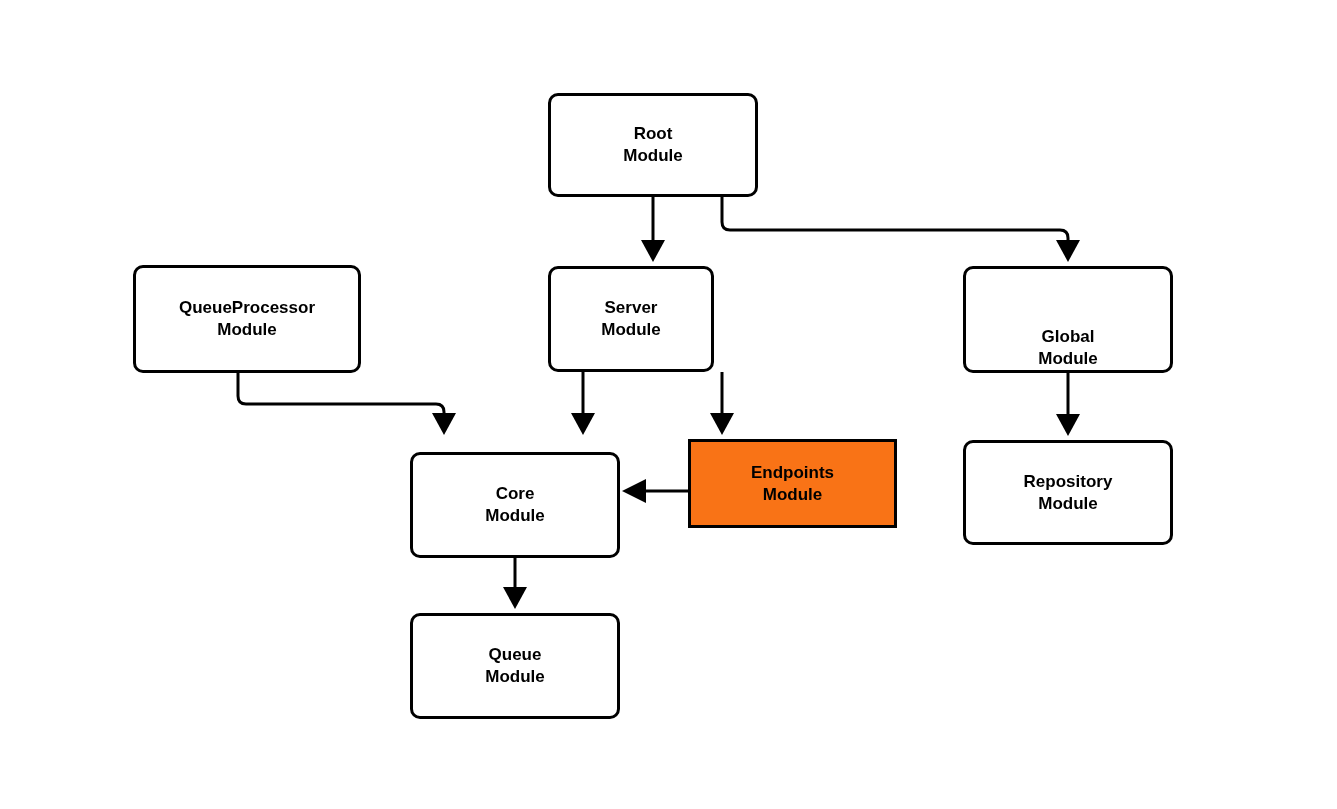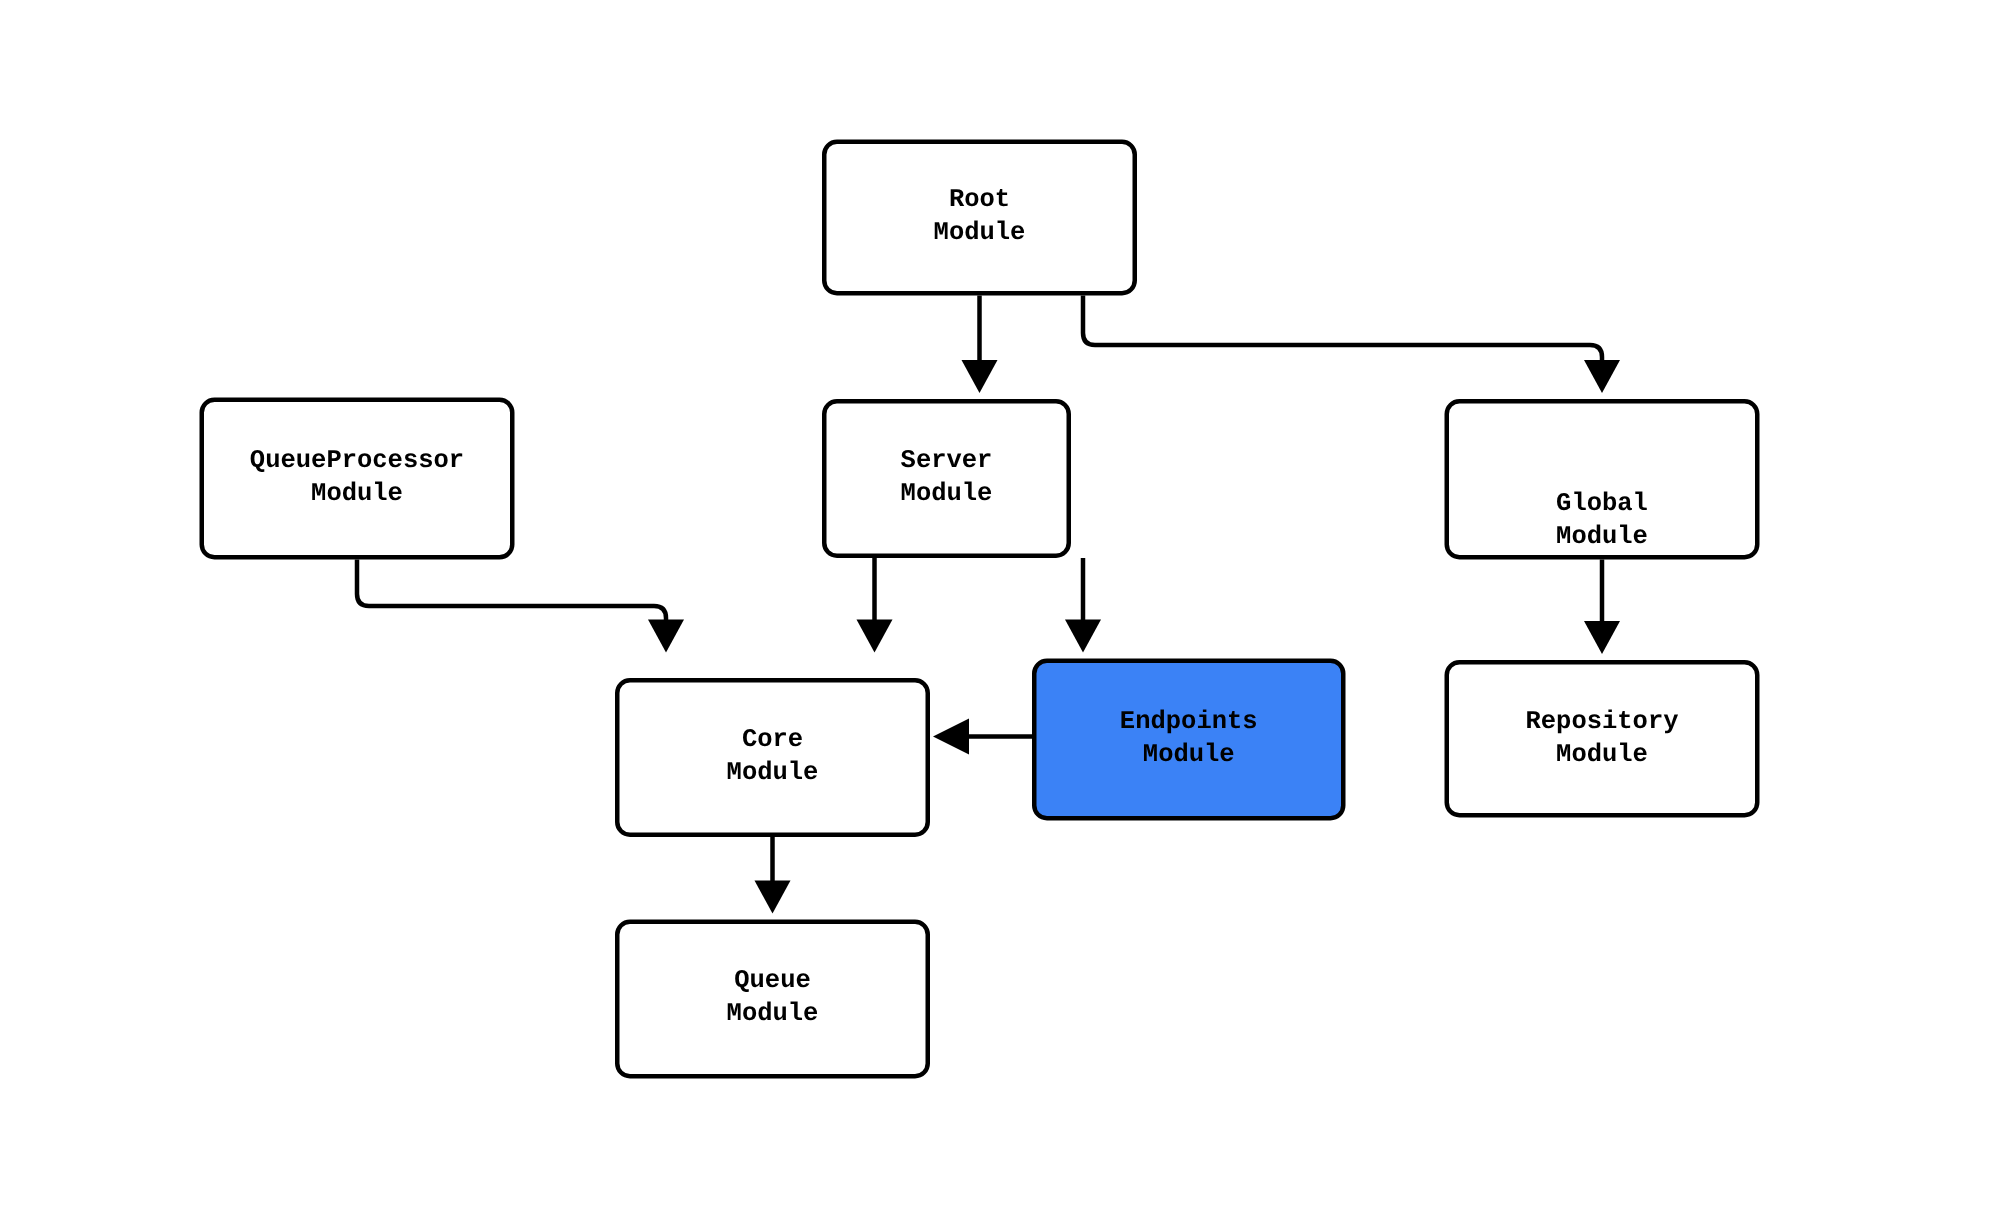--- a/index.html
+++ b/index.html
@@ -39,21 +39,21 @@
     box-sizing: border-box;
     background: #ffffff;
     border: 3px solid #000000;
     border-radius: 10px;
     display: flex;
     flex-direction: column;
     align-items: center;
     justify-content: center;
   }
   .node-line {
-    font-family: Liberation Mono, monospace;
+    font-family: Liberation Sans, sans-serif;
     font-size: 17px;
     font-weight: 700;
     line-height: 22px;
     color: #000000;
     white-space: nowrap;
     letter-spacing: 0px;
   }
 </style>
 </head>
 <body>
@@ -104,41 +104,41 @@
 
   </svg>
 
   <div id="node-layer">
 
     <div class="node" style="left: 548px; top: 93px; width: 210px; height: 104px; border-width: 3px; border-color: rgb(0, 0, 0); border-radius: 10px; background: rgb(255, 255, 255);">
       <span class="node-line">Root</span>
       <span class="node-line">Module</span>
     </div>
 
-    <div class="node" style="left: 133px; top: 265px; width: 210px; height: 108px; border-width: 3px; border-color: rgb(0, 0, 0); border-radius: 10px; background: rgb(255, 255, 255);">
+    <div class="node" style="left: 133px; top: 265px; width: 228px; height: 108px; border-width: 3px; border-color: rgb(0, 0, 0); border-radius: 10px; background: rgb(255, 255, 255);">
       <span class="node-line">QueueProcessor</span>
       <span class="node-line">Module</span>
     </div>
 
     <div class="node" style="left: 548px; top: 266px; width: 166px; height: 106px; border-width: 3px; border-color: rgb(0, 0, 0); border-radius: 10px; background: rgb(255, 255, 255);">
       <span class="node-line">Server</span>
       <span class="node-line">Module</span>
     </div>
 
     <div class="node" style="left: 963px; top: 266px; width: 210px; height: 107px; border-width: 3px; border-color: rgb(0, 0, 0); border-radius: 10px; background: rgb(255, 255, 255); justify-content: flex-end;">
       <span class="node-line">Global</span>
       <span class="node-line">Module</span>
     </div>
 
     <div class="node" style="left: 410px; top: 439px; width: 210px; height: 106px; border-width: 3px; border-color: rgb(0, 0, 0); border-radius: 10px; background: rgb(255, 255, 255); margin-top: 13px;">
       <span class="node-line">Core</span>
       <span class="node-line">Module</span>
     </div>
 
-    <div class="node" style="left: 688px; top: 439px; width: 209px; height: 108px; border-width: 3px; border-color: rgb(0, 0, 0); border-radius: 10px; background: #3b82f6;">
+    <div class="node" style="left: 688px; top: 439px; width: 209px; height: 89px; border-width: 3px; border-color: rgb(0, 0, 0); border-radius: 0; background: #f97316;">
       <span class="node-line">Endpoints</span>
       <span class="node-line">Module</span>
     </div>
 
     <div class="node" style="left: 963px; top: 440px; width: 210px; height: 105px; border-width: 3px; border-color: rgb(0, 0, 0); border-radius: 10px; background: rgb(255, 255, 255);">
       <span class="node-line">Repository</span>
       <span class="node-line">Module</span>
     </div>
 
     <div class="node" style="left: 410px; top: 613px; width: 210px; height: 106px; border-width: 3px; border-color: rgb(0, 0, 0); border-radius: 10px; background: rgb(255, 255, 255);">

